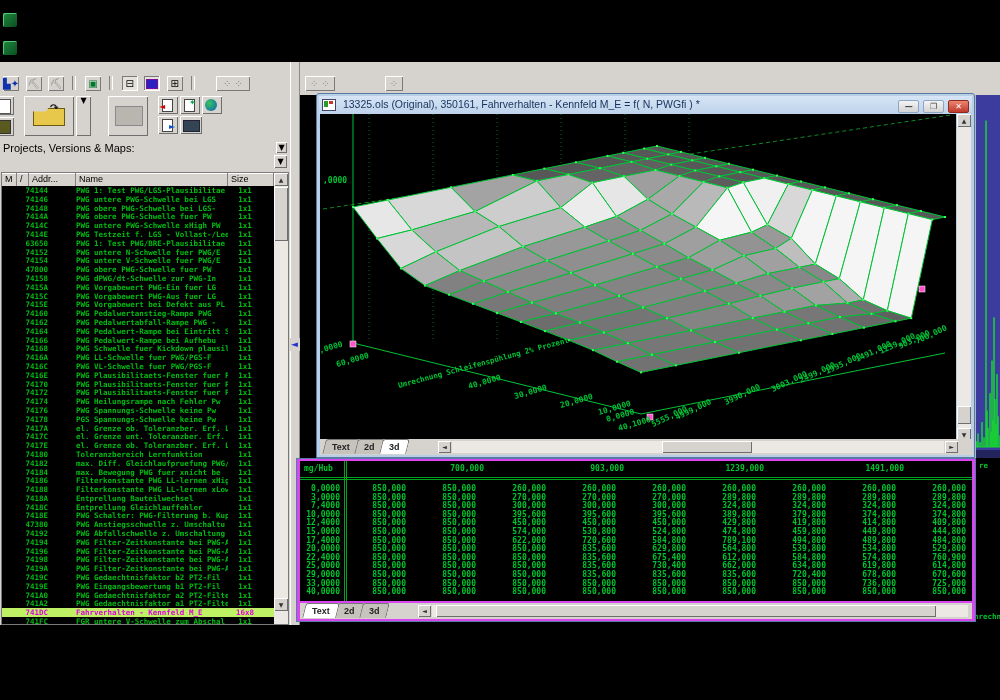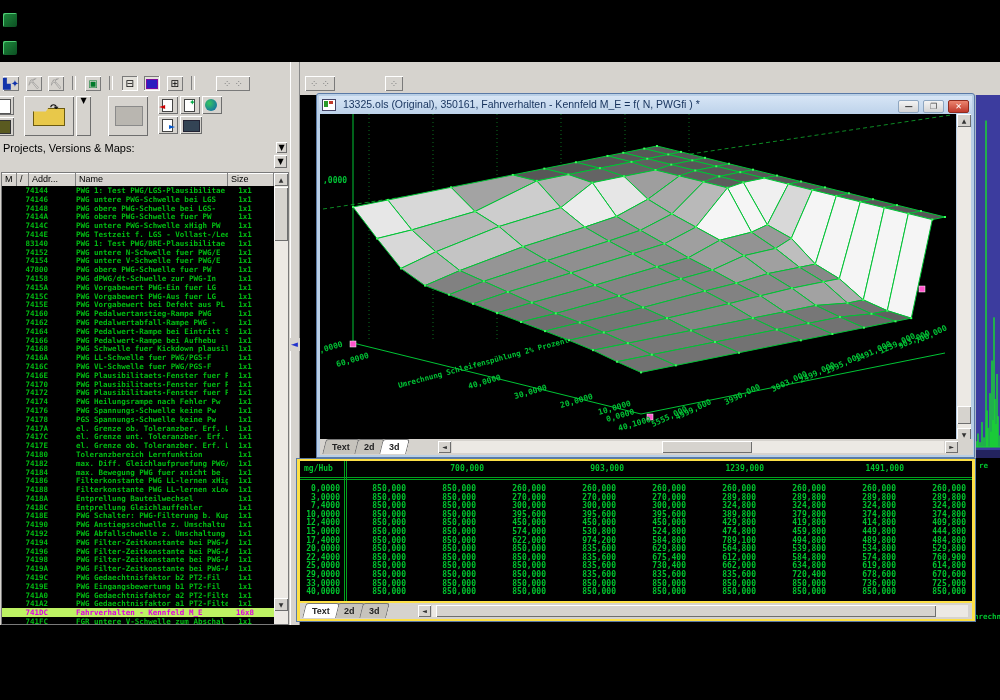--- a/index.html
+++ b/index.html
@@ -64,21 +64,21 @@
   #w3-client{position:absolute;left:3px;top:20px;width:636px;height:328px;background:#000;overflow:hidden}
   #w3-vscroll{position:absolute;right:3px;top:20px;width:14px;height:328px;background:#ece9e4}
   .tabrow{position:absolute;height:16px;background:#d6d3ce;font:bold 9px "Liberation Sans",sans-serif}
   .tab{display:inline-block;height:14px;line-height:14px;padding:0 7px;margin-right:-4px;
     background:#c6c3bc;color:#222;border:1px solid #777;border-bottom:none;
     transform:skewX(-14deg);border-radius:3px 3px 0 0}
   .tab>span{display:inline-block;transform:skewX(14deg)}
   .tab.active{background:#fff;position:relative;z-index:2}
   .hs-track{position:absolute;height:12px;background:#ece9e4;top:2px}
   
-  #win-table{position:absolute;left:296px;top:458px;width:680px;height:164px;background:#fde047;
+  #win-table{position:absolute;left:296px;top:458px;width:680px;height:164px;background:#d946ef;
     border:1px solid #5a7aa6;box-sizing:border-box}
   #wt-client{position:absolute;left:3px;top:2px;width:672px;height:140px;background:#000;overflow:hidden}
   .gtext{font:bold 8px "DejaVu Sans Mono",monospace;color:#00c42e}
   #wt-hline{position:absolute;left:0;top:16px;width:672px;height:0;border-top:3px double #00a21e}
   #wt-vline{position:absolute;left:44px;top:0;height:140px;width:0;border-left:3px double #00a21e}
   .tch{position:absolute;top:3px;width:70px;text-align:right}
   .trow{display:flex;height:8.6px;line-height:8.6px}
   .trl{width:40px;text-align:right;flex:none}
   .tc{width:70px;text-align:right;flex:none;padding-right:4px;box-sizing:border-box}
 </style>
@@ -175,21 +175,21 @@
           <span class="la">7414C</span>
           <span class="ln">PWG untere PWG-Schwelle xHigh PW</span>
           <span class="ls">1x1</span>
         </div>
         <div class="lrow">
           <span class="la">7414E</span>
           <span class="ln">PWG Testzeit f. LGS - Vollast-/Leerla</span>
           <span class="ls">1x1</span>
         </div>
         <div class="lrow">
-          <span class="la">83140</span>
+          <span class="la">63650</span>
           <span class="ln">PWG 1: Test PWG/BRE-Plausibilitae</span>
           <span class="ls">1x1</span>
         </div>
         <div class="lrow">
           <span class="la">74152</span>
           <span class="ln">PWG untere N-Schwelle fuer PWG/E</span>
           <span class="ls">1x1</span>
         </div>
         <div class="lrow">
           <span class="la">74154</span>
@@ -335,21 +335,21 @@
           <span class="la">7418C</span>
           <span class="ln">Entprellung Gleichlauffehler</span>
           <span class="ls">1x1</span>
         </div>
         <div class="lrow">
           <span class="la">7418E</span>
           <span class="ln">PWG Schalter: PWG-Filterung b. Kup</span>
           <span class="ls">1x1</span>
         </div>
         <div class="lrow">
-          <span class="la">74190</span>
+          <span class="la">47380</span>
           <span class="ln">PWG Anstiegsschwelle z. Umschaltu</span>
           <span class="ls">1x1</span>
         </div>
         <div class="lrow">
           <span class="la">74192</span>
           <span class="ln">PWG Abfallschwelle z. Umschaltung</span>
           <span class="ls">1x1</span>
         </div>
         <div class="lrow">
           <span class="la">74194</span>
@@ -815,21 +815,21 @@
           <span class="tc">474,800</span>
           <span class="tc">459,800</span>
           <span class="tc">449,800</span>
           <span class="tc">444,800</span>
         </div>
         <div class="trow gtext">
           <span class="trl">17,4000</span>
           <span class="tc">850,000</span>
           <span class="tc">850,000</span>
           <span class="tc">622,000</span>
-          <span class="tc">974,200</span>
+          <span class="tc">720,600</span>
           <span class="tc">584,800</span>
           <span class="tc">789,100</span>
           <span class="tc">494,800</span>
           <span class="tc">489,800</span>
           <span class="tc">484,800</span>
         </div>
         <div class="trow gtext">
           <span class="trl">20,0000</span>
           <span class="tc">850,000</span>
           <span class="tc">850,000</span>

